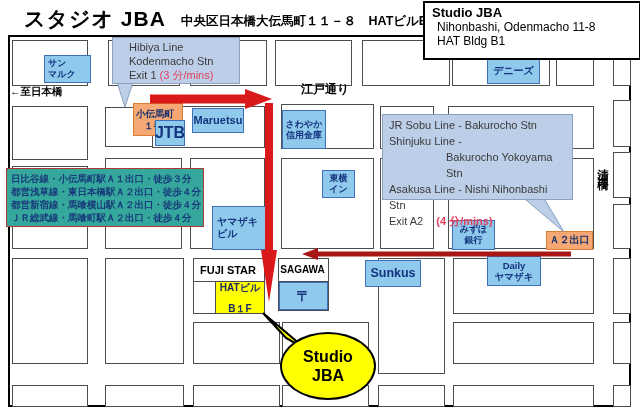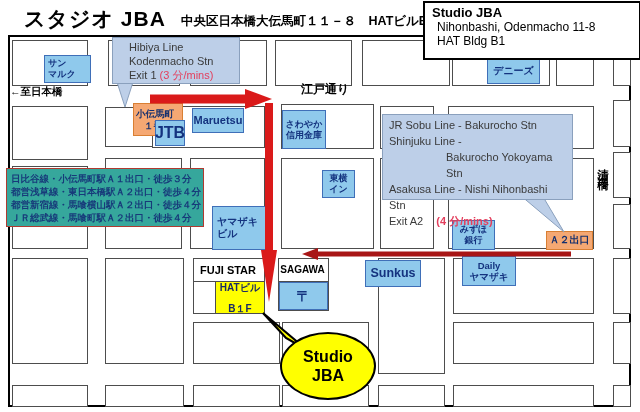--- a/index.html
+++ b/index.html
@@ -155,21 +155,21 @@
   </div>
   <div class="abs whitelbl" style="left:278px;top:258px;width:49px;height:23px;font-size:10px;">
     <div>SAGAWA</div>
   </div>
   <div class="abs lm" style="left:279px;top:282px;width:47px;height:26px;font-size:14px;">
     <div>〒</div>
   </div>
   <div class="abs lm" style="left:365px;top:260px;width:54px;height:25px;font-size:12.5px;">
     <div>Sunkus</div>
   </div>
-  <div class="abs lm" style="left:462px;top:256px;width:52px;height:28px;font-size:9.5px;">
+  <div class="abs lm" style="left:487px;top:256px;width:52px;height:28px;font-size:9.5px;">
     <div>Daily</div>
     <div>ヤマザキ</div>
   </div>
 
   <div class="abs teal" style="left:6px;top:168px;width:188px;height:52px;">
     <div>日比谷線・小伝馬町駅Ａ１出口・徒歩３分</div>
     <div>都営浅草線・東日本橋駅Ａ２出口・徒歩４分</div>
     <div>都営新宿線・馬喰横山駅Ａ２出口・徒歩４分</div>
     <div>ＪＲ総武線・馬喰町駅Ａ２出口・徒歩４分</div>
   </div>

